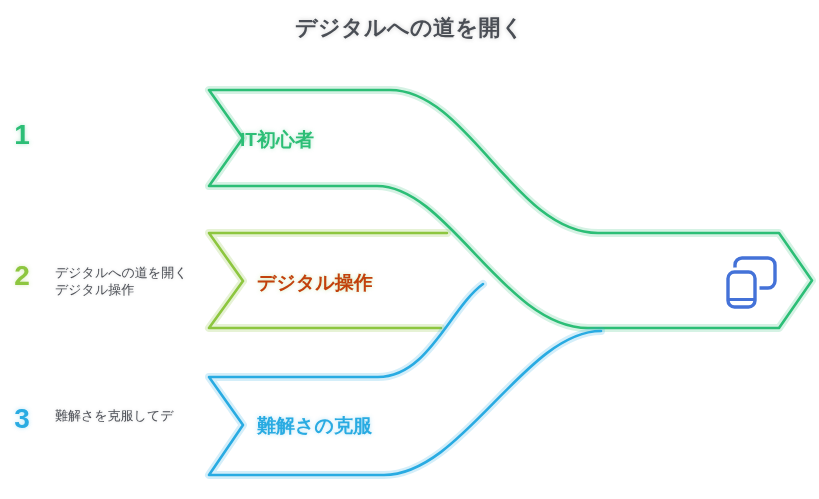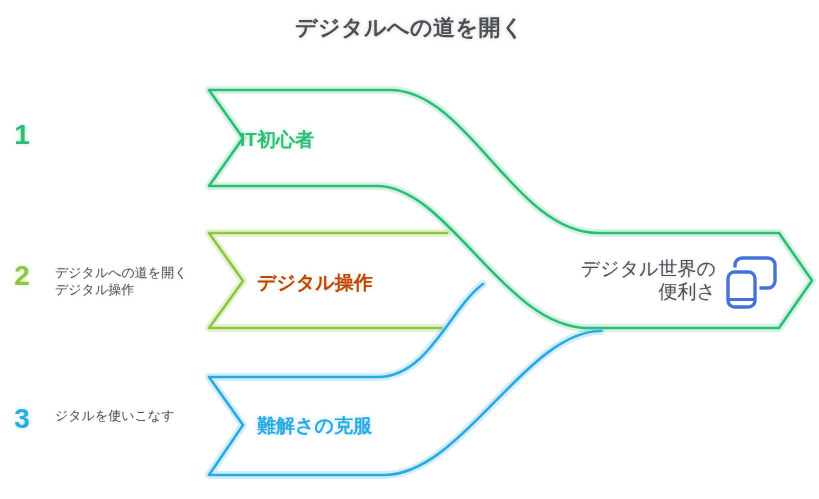--- a/index.html
+++ b/index.html
@@ -102,31 +102,27 @@
   <div class="step-number num-1">1</div>
 
   <div class="step-number num-2">2</div>
   <div class="step-desc desc-2">
     <span>デジタルへの道を開く</span>
     <span>デジタル操作</span>
   </div>
 
   <div class="step-number num-3">3</div>
   <div class="step-desc desc-3">
-    <span>ジタルを使いこなす</span>
+    <span>難解さを克服してデ</span>
   </div>
 
   <div class="band-label band-label-1">IT初心者</div>
   <div class="band-label band-label-2">デジタル操作</div>
   <div class="band-label band-label-3">難解さの克服</div>
 
-  <div class="result-label">
-    <span>デジタル世界の</span>
-    <span>便利さ</span>
-  </div>
 
   <svg class="devices-icon" width="58" height="60" viewBox="0 0 58 60">
 
     <rect x="13" y="7" width="40" height="30" rx="7" fill="none" stroke="#4472d8" stroke-width="3.4"></rect>
 
     <rect x="6" y="21" width="27" height="35" rx="6.5" fill="#ffffff" stroke="#ffffff" stroke-width="9"></rect>
 
     <rect x="6" y="21" width="27" height="35" rx="6.5" fill="#ffffff" stroke="#4472d8" stroke-width="3.4"></rect>
     <line x1="7" y1="48.5" x2="32" y2="48.5" stroke="#4472d8" stroke-width="3"></line>
   </svg>

